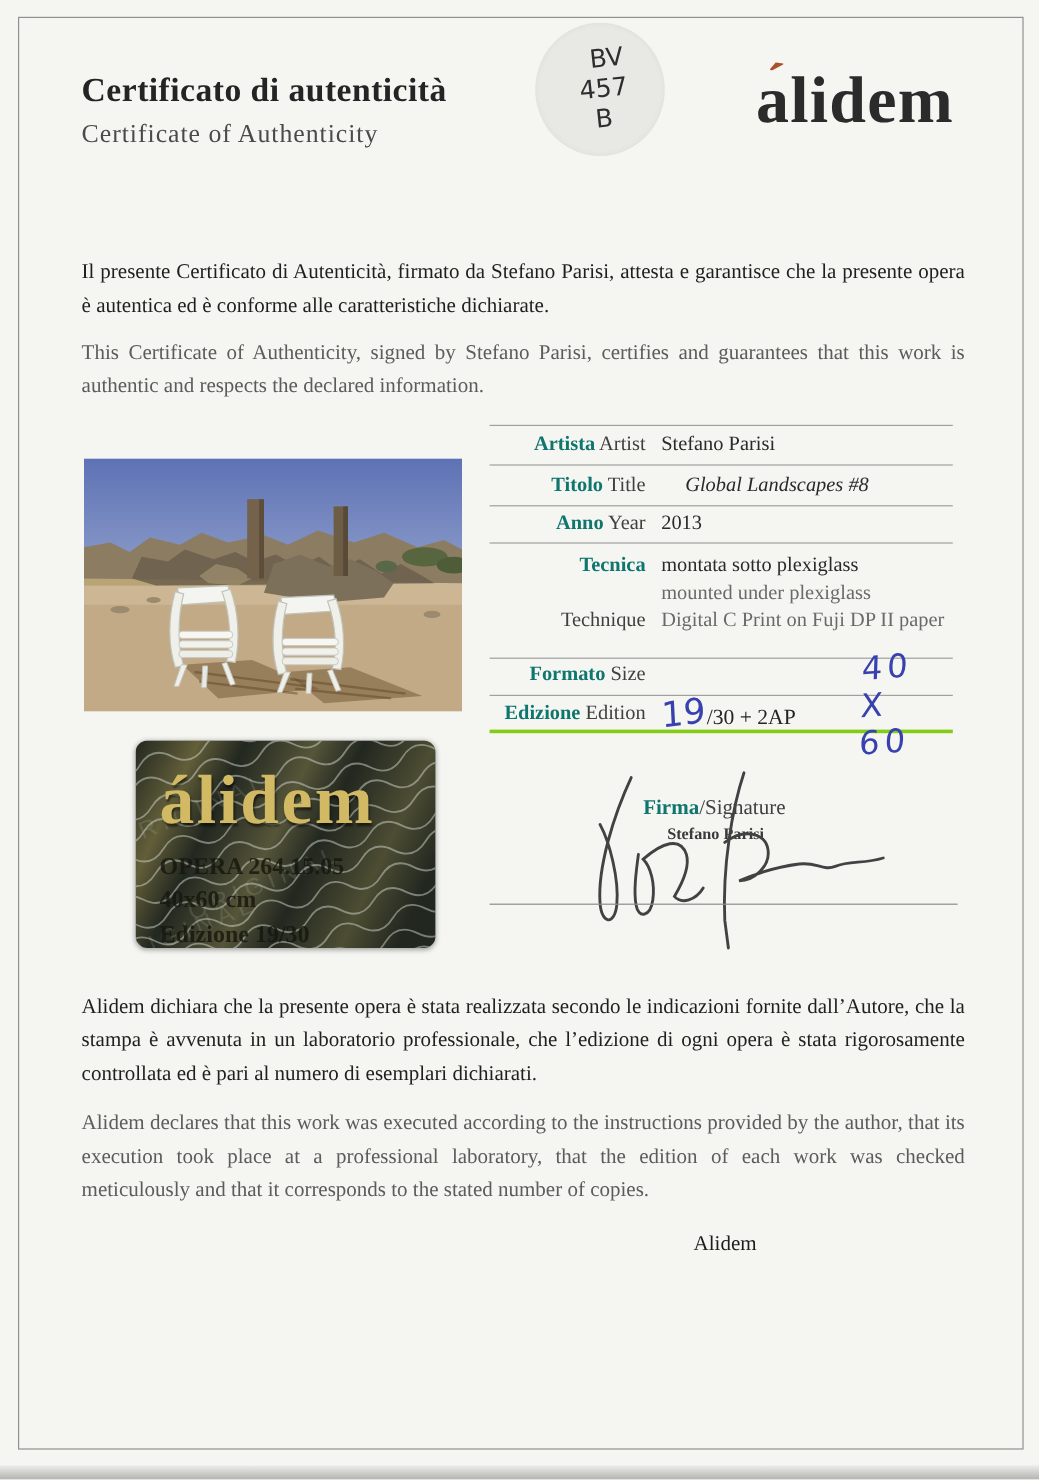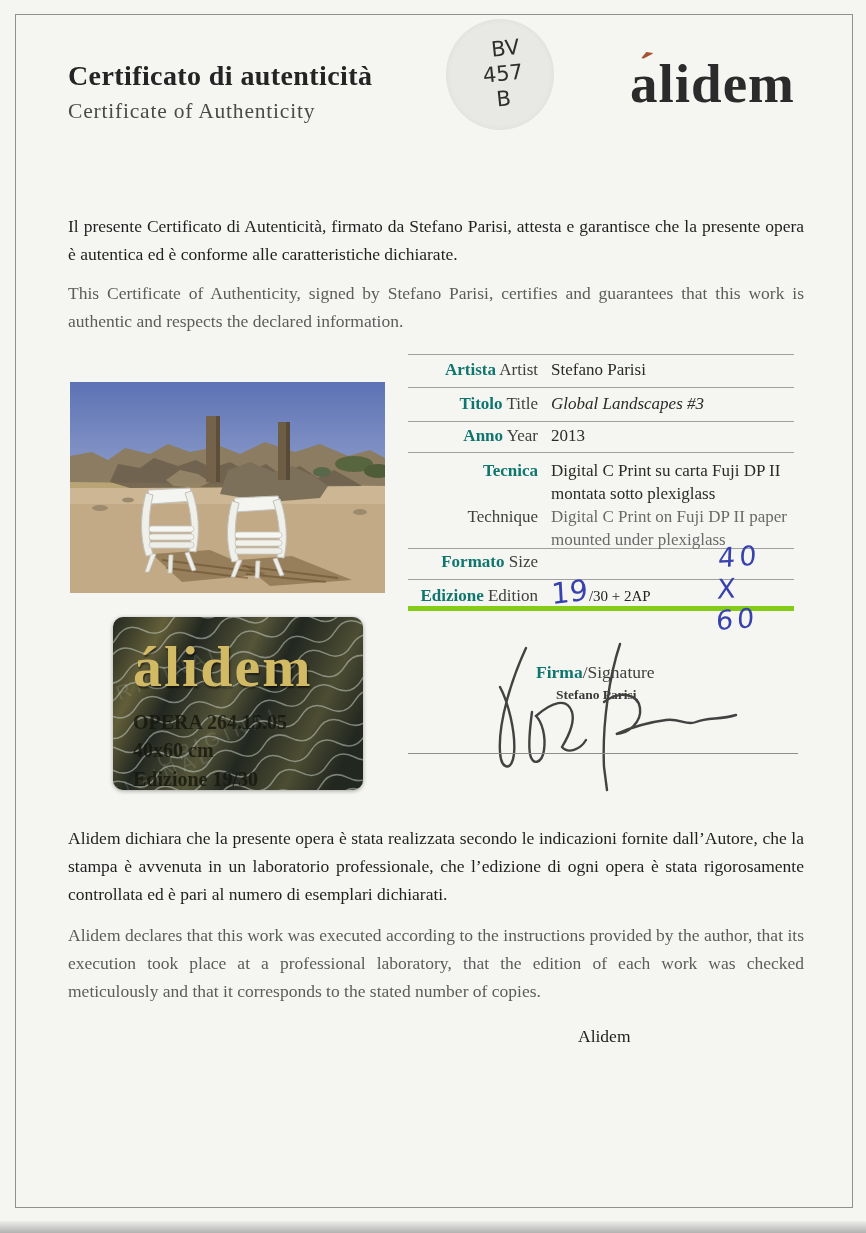--- a/index.html
+++ b/index.html
@@ -34,41 +34,41 @@
   .para{position:absolute; left:68px; width:736px; font-size:17.5px; line-height:1.6; text-align:justify;}
   .para-it{color:#1f1f1f;}
   .para-en{color:#5c5c5c;}
   .p1{top:194px;} .p2{top:261px;}
   .p3{top:806px; line-height:1.62;} .p4{top:903px; line-height:1.62;}
   
   .photo{position:absolute; left:70px; top:382px; width:315px; height:211px;}
   
   .spec-table{position:absolute; left:408px; top:354px; width:386px; font-size:17px;}
   .trow{display:flex; box-sizing:border-box; border-top:1px solid #a0a09e;}
-  .trow.last{border-bottom:5px solid #84cc16;align-items:flex-end;}
+  .trow.last{border-bottom:3px solid #84cc16;}
   .tlabel{width:130px; flex:none; text-align:right; padding-right:11px; white-space:nowrap;}
   .tvalue{flex:1; padding-left:2px; position:relative;}
   .lab-it{font-weight:bold; color:#0f766e;}
   .lab-en{color:#404040;}
   .r-std{height:33px; padding-top:5px;}
-  .r2{height:34px; padding-top:6px;}
+  .r2{height:34px; padding-top:6px;gap:20px;}
   .r3{height:31px; padding-top:4px;}
   .r-tec{height:96px; padding-top:6px; line-height:23px;}
   .r-for{height:31px; padding-top:3px;}
   .r-edi{height:32px; padding-top:4px;}
   .v-italic{font-style:italic;}
   .v-dark{color:#2a2a2a;}
   .v-grey{color:#6a6a6a;}
   .tec-label2{margin-top:23px;}
   .hw{font-family:"DejaVu Sans", sans-serif; color:#3742ae;}
   .hw-size{position:absolute; left:168px; top:-12px; font-size:27px; letter-spacing:4px;
            transform:rotate(-4deg) skewX(-6deg); display:inline-block;}
   .hw-ed{display:inline-block; font-size:29px; line-height:18px; transform:rotate(-7deg) skewX(-4deg);
          position:relative; top:1px; margin-right:1px;}
-  .ed-print{font-size:15px; color:#242424;}
+  .ed-print{font-size:18px; color:#242424;}
   
   .holo{
     position:absolute; left:113px; top:617px; width:250px; height:173px;
     border-radius:10px; overflow:hidden;
     background:
       linear-gradient(115deg, rgba(205,185,95,0) 0%, rgba(195,178,95,.40) 16%, rgba(0,0,0,0) 28%,
         rgba(185,175,105,.34) 46%, rgba(10,10,5,0) 58%, rgba(175,165,95,.30) 76%, rgba(0,0,0,0) 90%),
       #222720;
     box-shadow:0 1px 4px rgba(0,0,0,.35);
   }
@@ -184,36 +184,35 @@
     </g>
   </svg>
 
   <div class="spec-table">
     <div class="trow r-std">
       <div class="tlabel"><span class="lab-it">Artista</span><span class="lab-en"> Artist</span></div>
       <div class="tvalue v-dark">Stefano Parisi</div>
     </div>
     <div class="trow r2">
       <div class="tlabel"><span class="lab-it">Titolo</span><span class="lab-en"> Title</span></div>
-      <div class="tvalue v-dark v-italic">Global Landscapes #3</div>
+      <div class="tvalue v-dark v-italic">Global Landscapes #8</div>
     </div>
     <div class="trow r3">
       <div class="tlabel"><span class="lab-it">Anno</span><span class="lab-en"> Year</span></div>
       <div class="tvalue v-dark">2013</div>
     </div>
     <div class="trow r-tec">
       <div class="tlabel">
         <div class="lab-it">Tecnica</div>
         <div class="lab-en tec-label2">Technique</div>
       </div>
       <div class="tvalue">
-        <div class="v-dark">Digital C Print su carta Fuji DP II</div>
         <div class="v-dark">montata sotto plexiglass</div>
+        <div class="v-grey">mounted under plexiglass</div>
         <div class="v-grey">Digital C Print on Fuji DP II paper</div>
-        <div class="v-grey">mounted under plexiglass</div>
       </div>
     </div>
     <div class="trow r-for">
       <div class="tlabel"><span class="lab-it">Formato</span><span class="lab-en"> Size</span></div>
       <div class="tvalue">
         <span class="hw hw-size">40 X 60</span>
       </div>
     </div>
     <div class="trow r-edi last">
       <div class="tlabel"><span class="lab-it">Edizione</span><span class="lab-en"> Edition</span></div>

